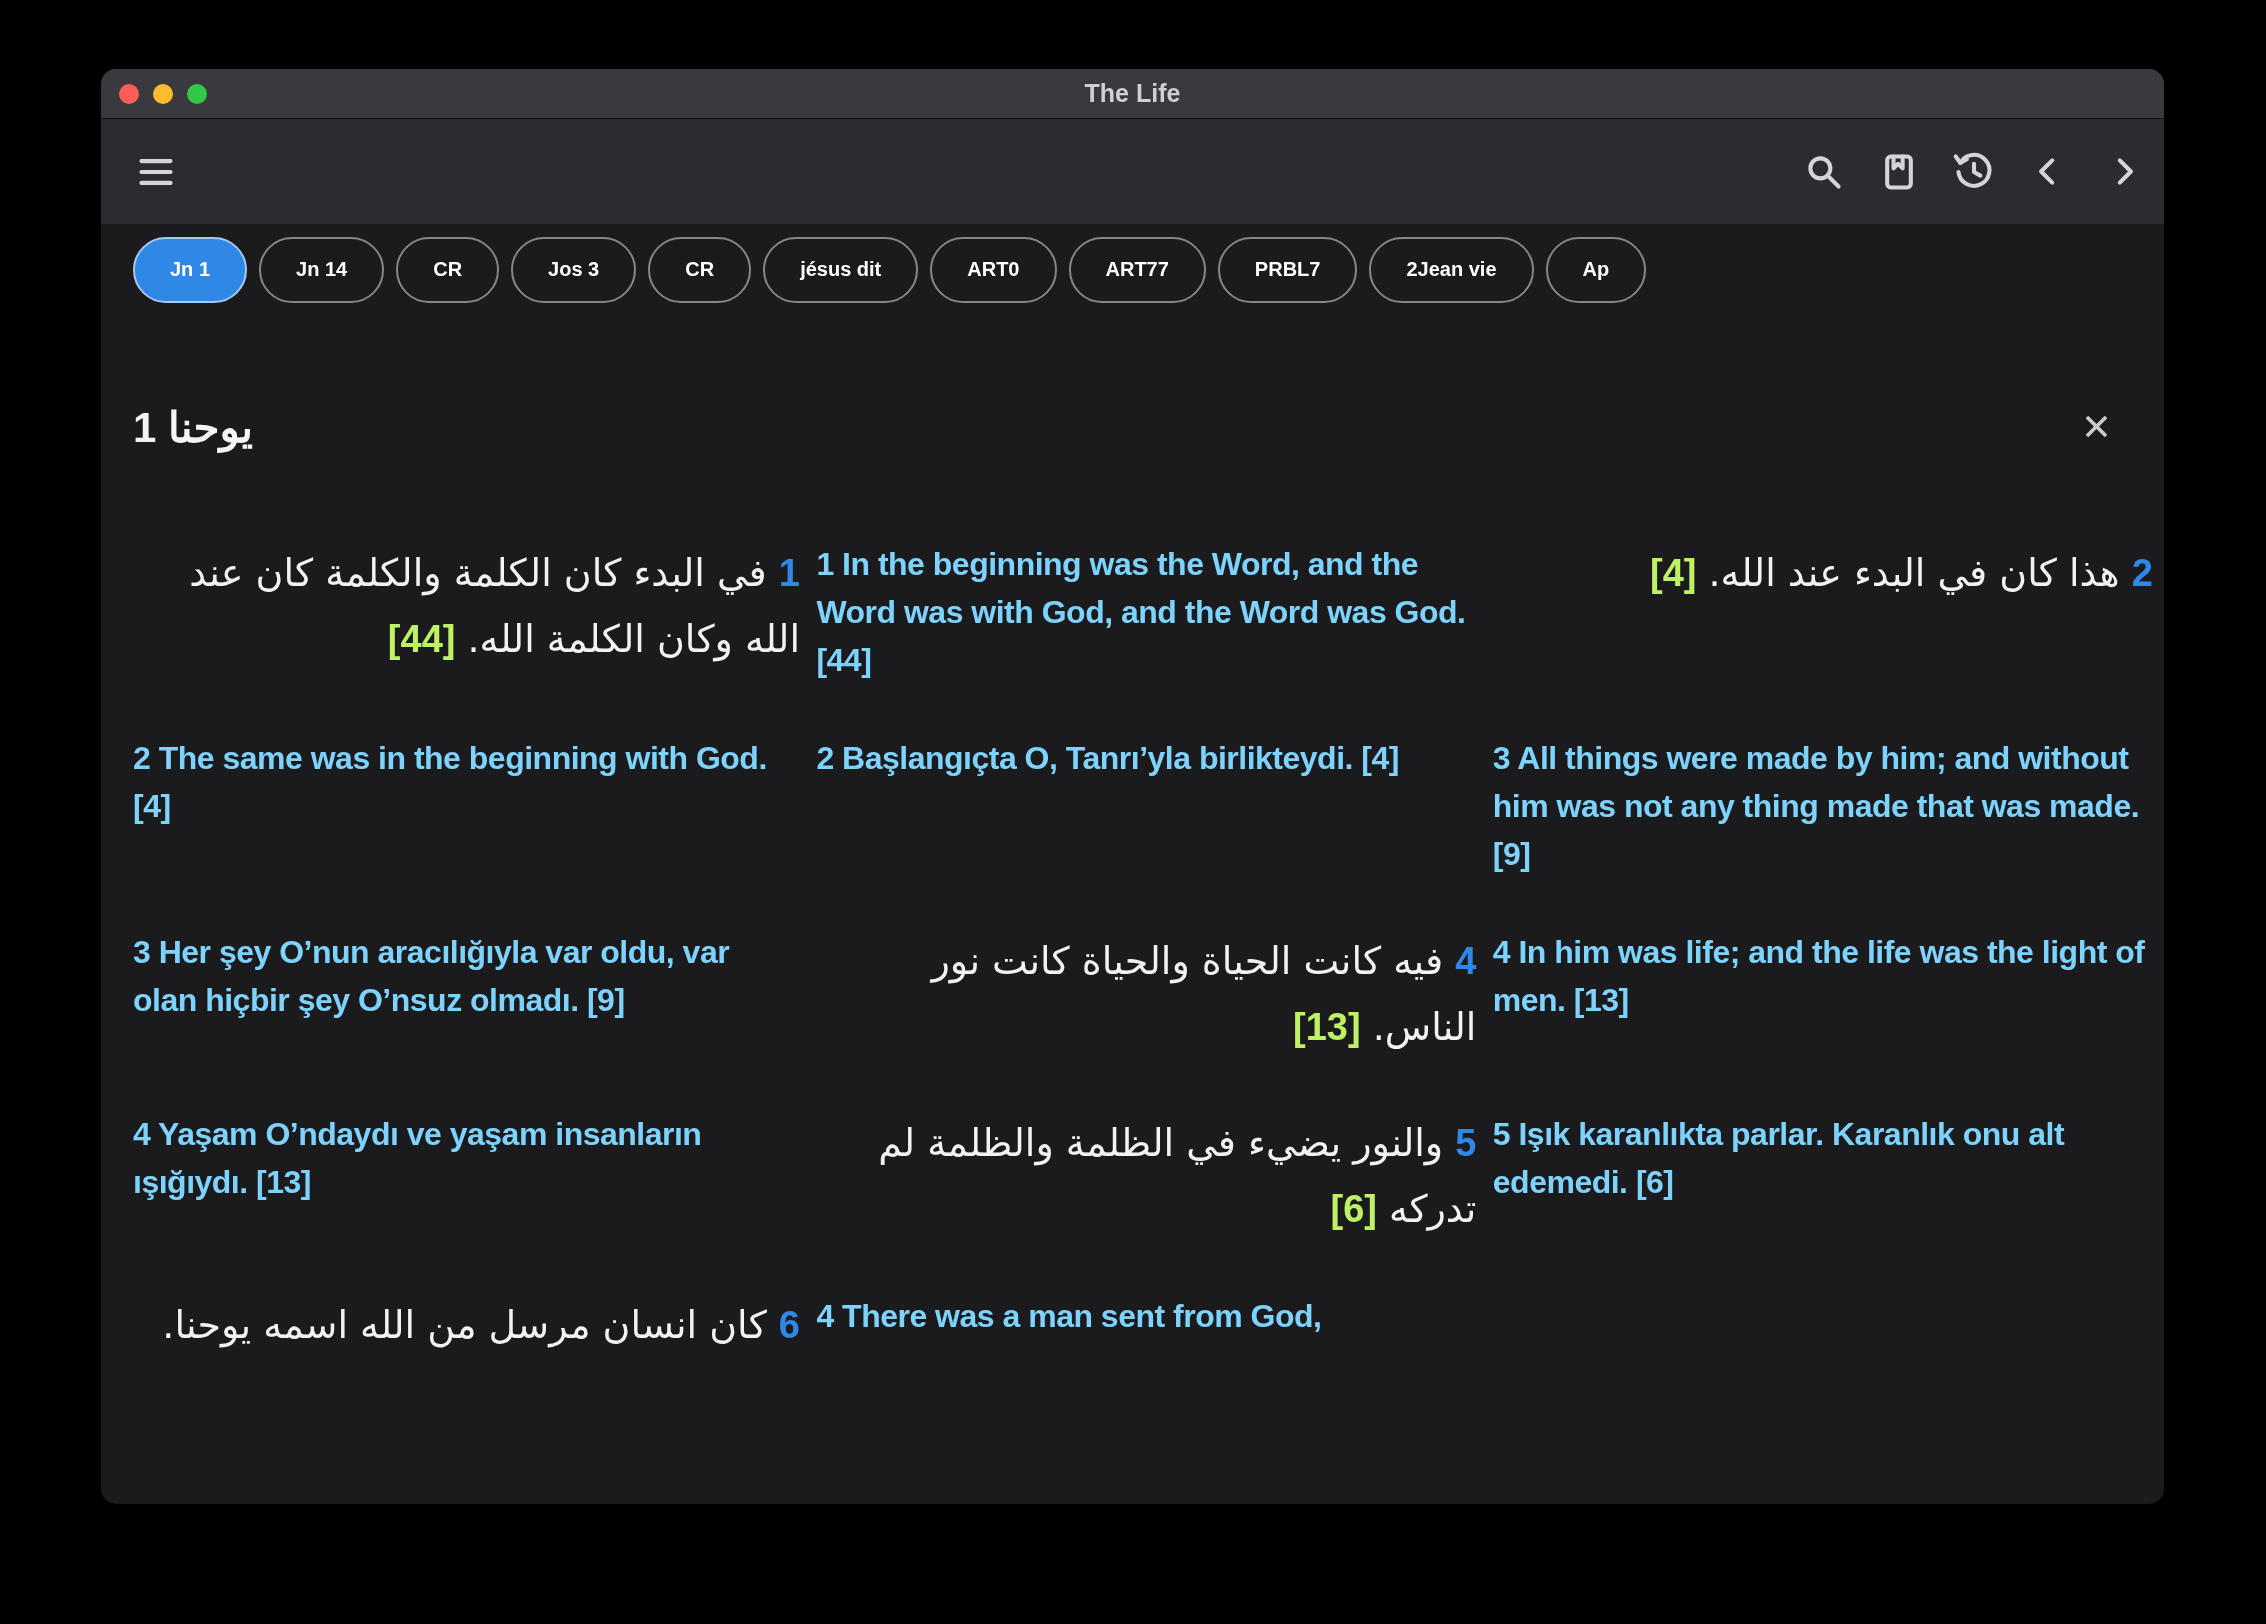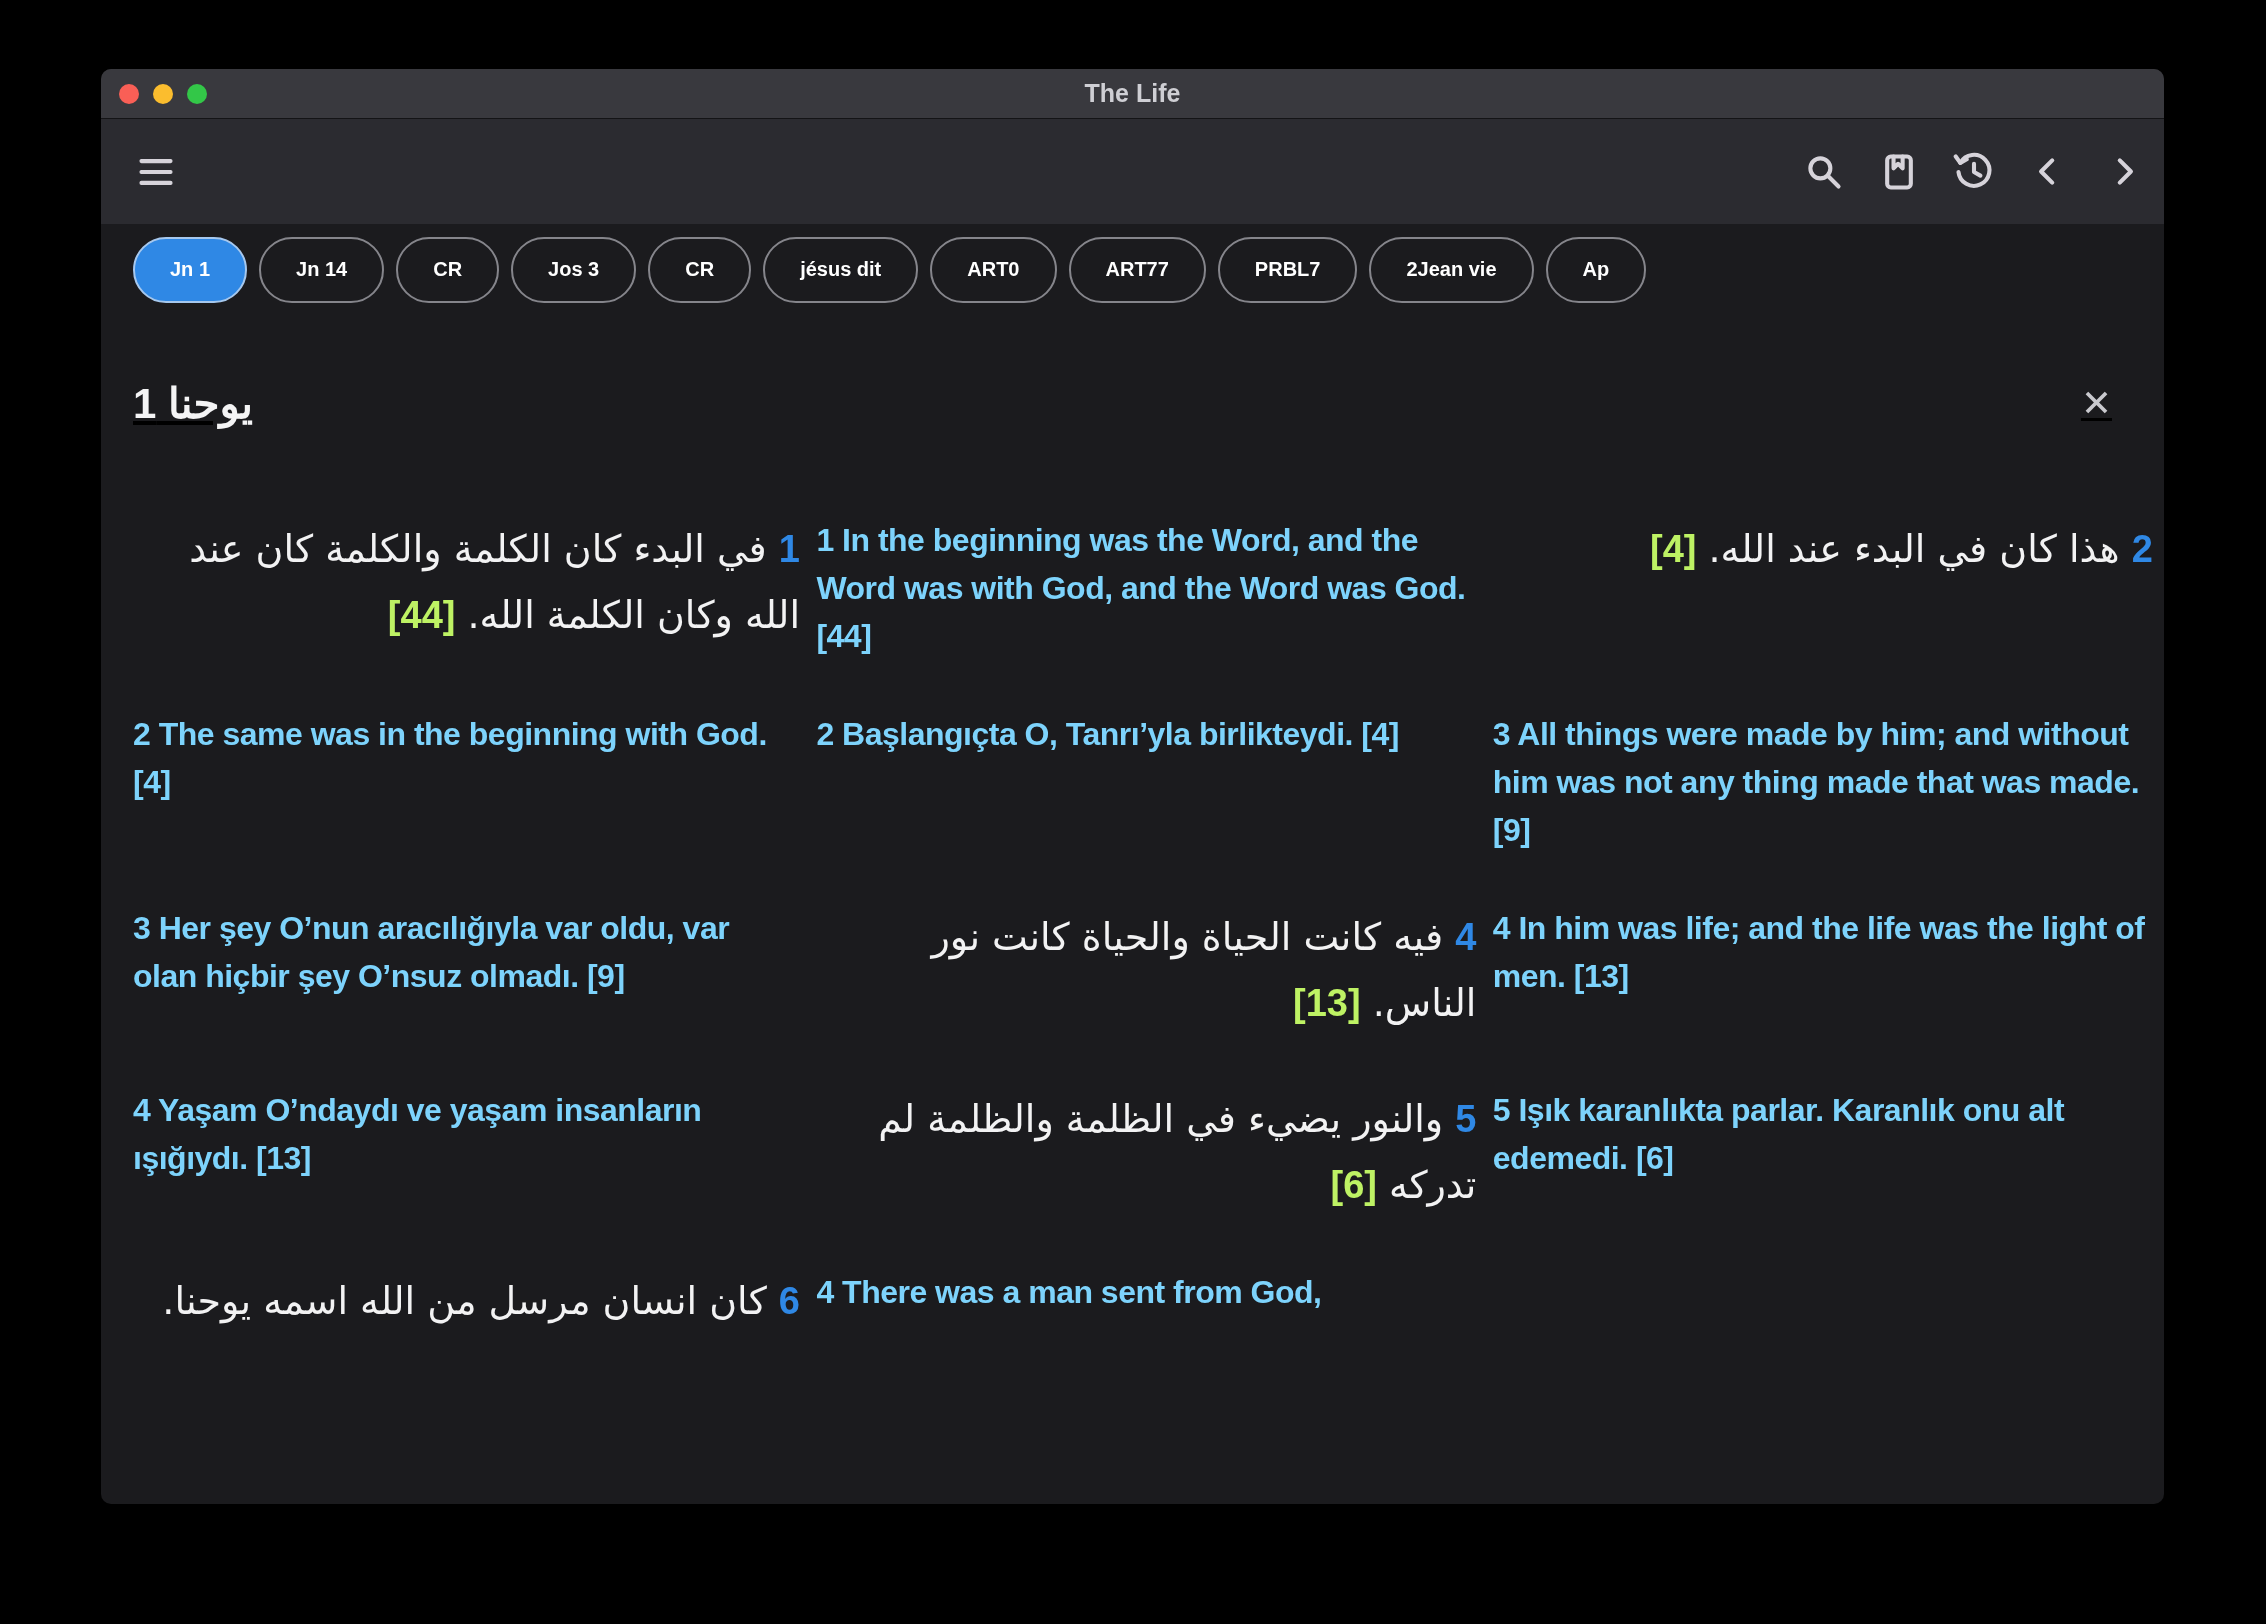--- a/index.html
+++ b/index.html
@@ -1,20 +1,20 @@
 <!DOCTYPE html>
 <html style="font-size:14.6px"><head>
 <meta charset="utf-8">
 <style>
   * { margin:0; padding:0; box-sizing:border-box; }
   html,body { width:2266px; height:1625px; background:#000; overflow:hidden;
               font-family:"Liberation Sans", sans-serif; }
 
   .window { position:absolute; left:101px; top:69px; width:2063px; height:1435px;
-            background:#1b1b1e; border-radius:10px; overflow:hidden;
+            background:#1b1b1e; border-radius:15px; overflow:hidden;
             box-shadow:0 18.3px 55px rgba(0,0,0,.8); }
 
   
   .titlebar { height:50px; background:#39393e; border-bottom:0.9px solid #141416;
               display:flex; align-items:center; position:relative; }
   .traffic { display:flex; gap:13.7px; margin-left:18.3px; }
   .light { width:20px; height:20px; border-radius:50%; }
   .light.red { background:#f95f56; } .light.yellow { background:#fbbd2e; }
   .light.green { background:#33c748; }
   .win-title { position:absolute; left:0; right:0; text-align:center;
@@ -35,21 +35,21 @@
             align-items:flex-start; overflow:hidden; white-space:nowrap; }
   .tab { height:66px; border:2.3px solid #85858b; border-radius:33px;
          color:#fff; font-size:20px; font-weight:bold; display:flex;
          align-items:center; justify-content:center; padding:0 35px;
          flex:0 0 auto; cursor:pointer; background:transparent; }
   .tab.active { background:#2f88e5; border-color:#a6c8ee; }
 
   
   .content { padding:0 32px; position:relative; }
   .chapter-header { display:flex; align-items:flex-start; justify-content:space-between;
-                    margin-top:64px; height:137px;text-decoration:underline; }
+                    margin-top:88px; height:137px; }
   .chapter-title { color:#f4f4f5; font-size:42px; font-weight:bold; direction:rtl; }
   .close-btn { color:#c9c9ce; font-size:37px; line-height:37px; cursor:pointer;
                margin-right:20px; margin-top:5.5px; }
 
   .verses { display:grid; grid-template-columns:667px 660px 660px;
             column-gap:16.4px; row-gap:50px; }
   .cell-ar { color:#f2f2f3; font-size:38px; line-height:66px; text-align:right;
              direction:rtl; font-family:"DejaVu Sans", sans-serif; }
   .cell-ar .vnum { color:#2f88e5; font-family:"Liberation Sans", sans-serif;
                    font-weight:bold; }

